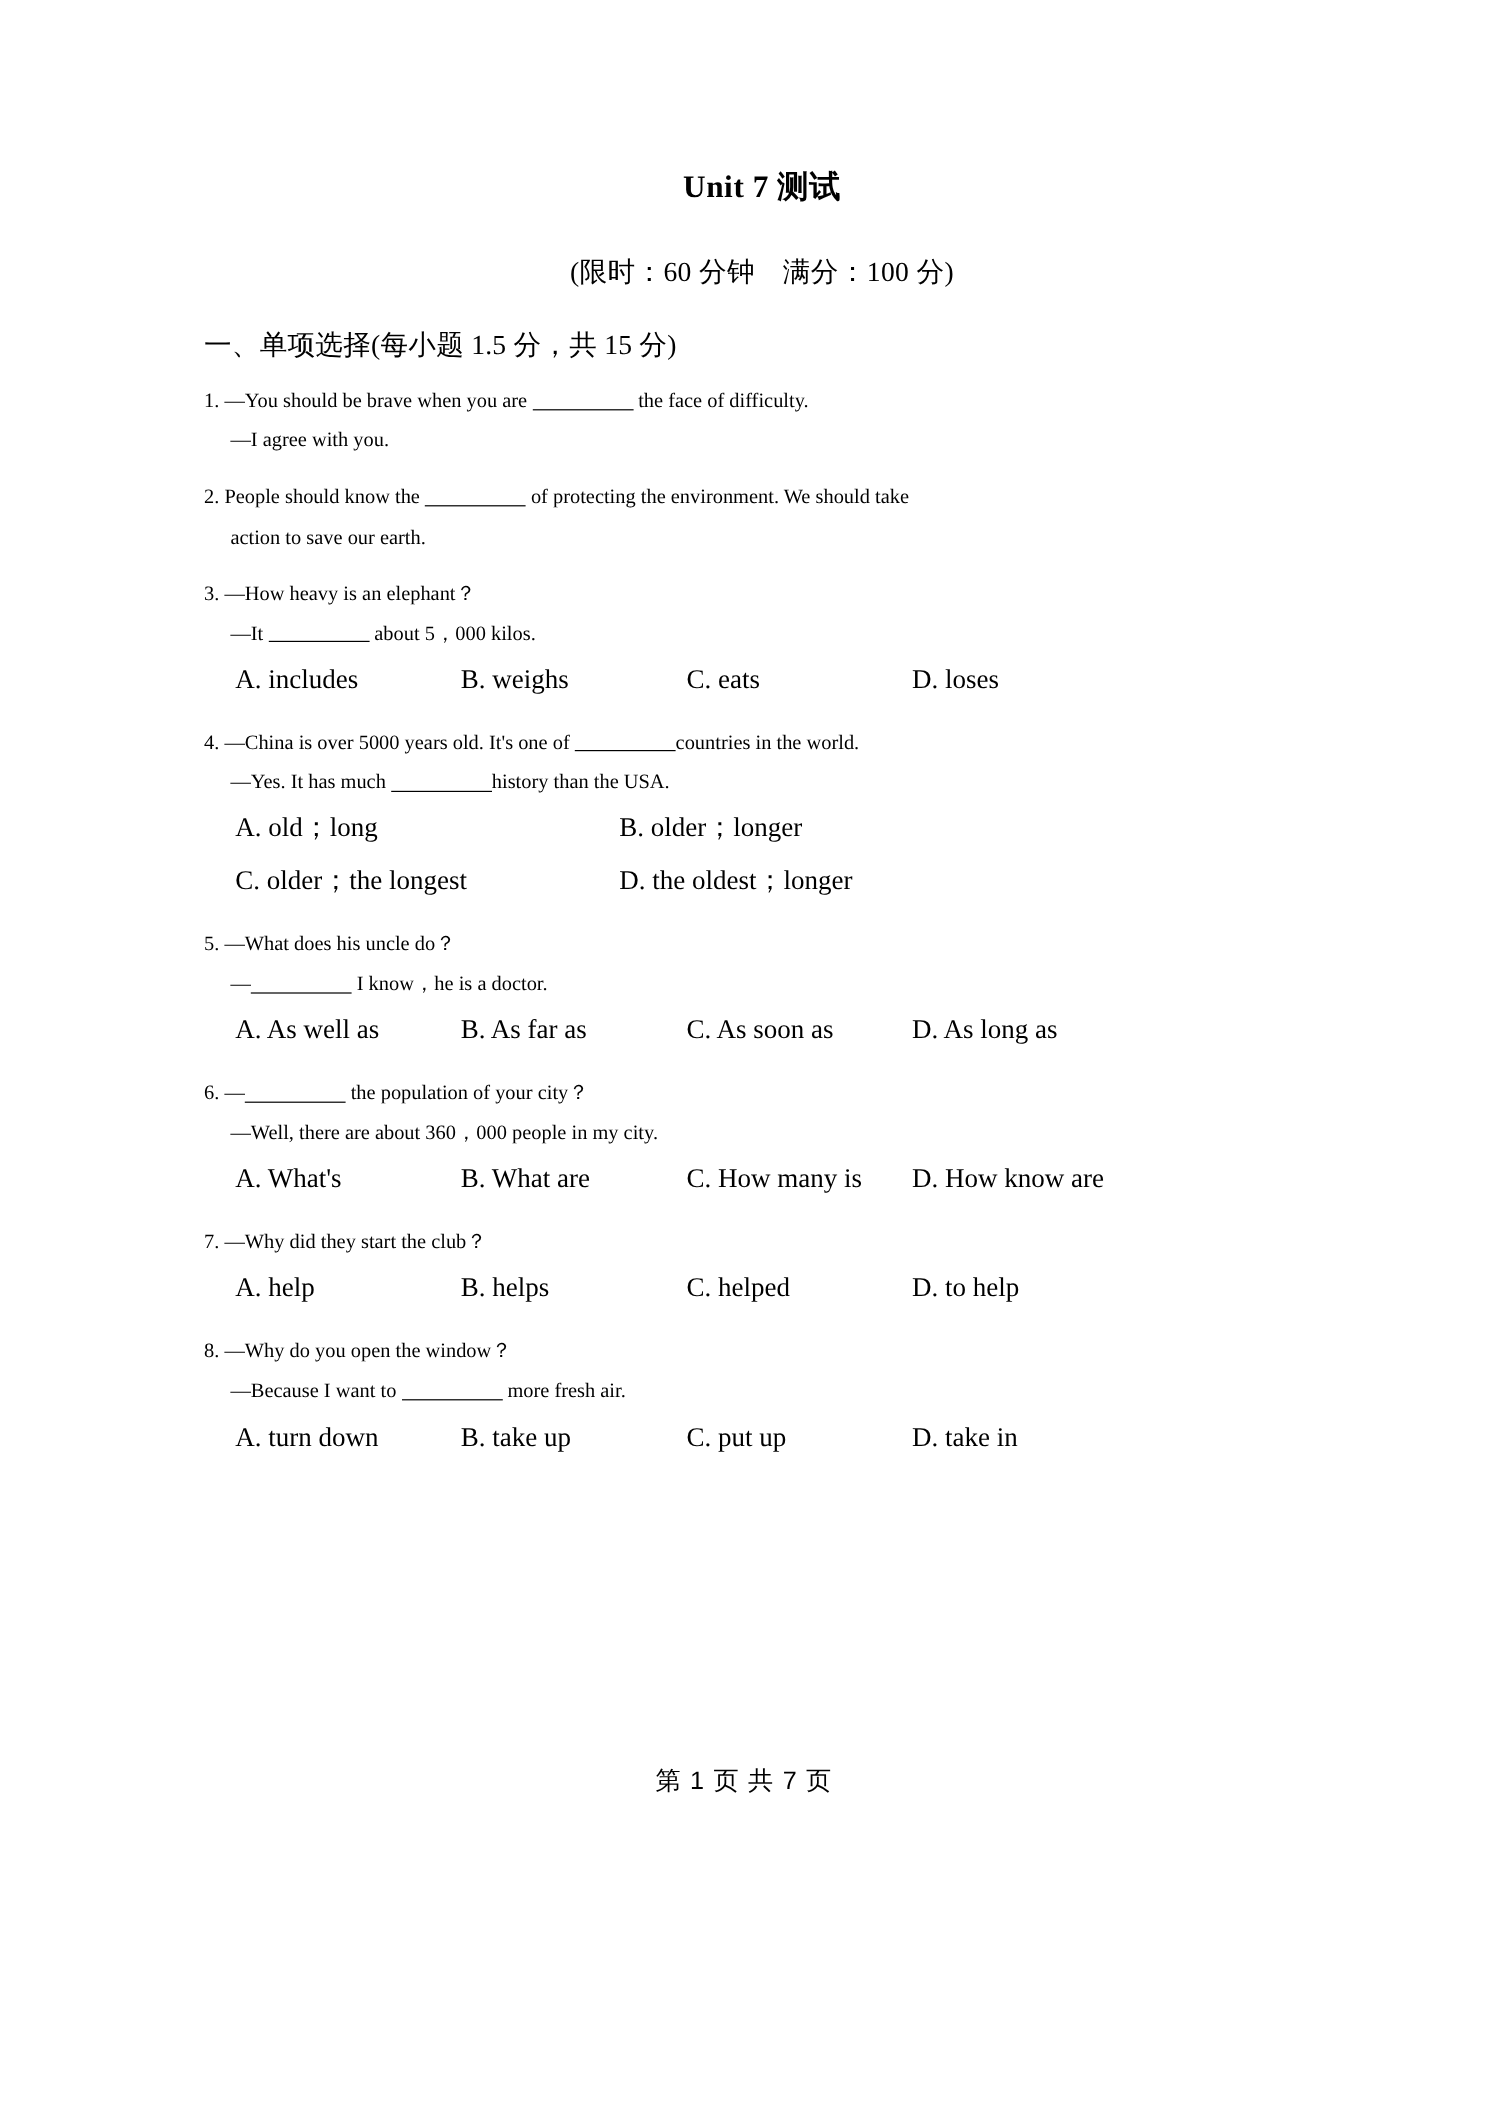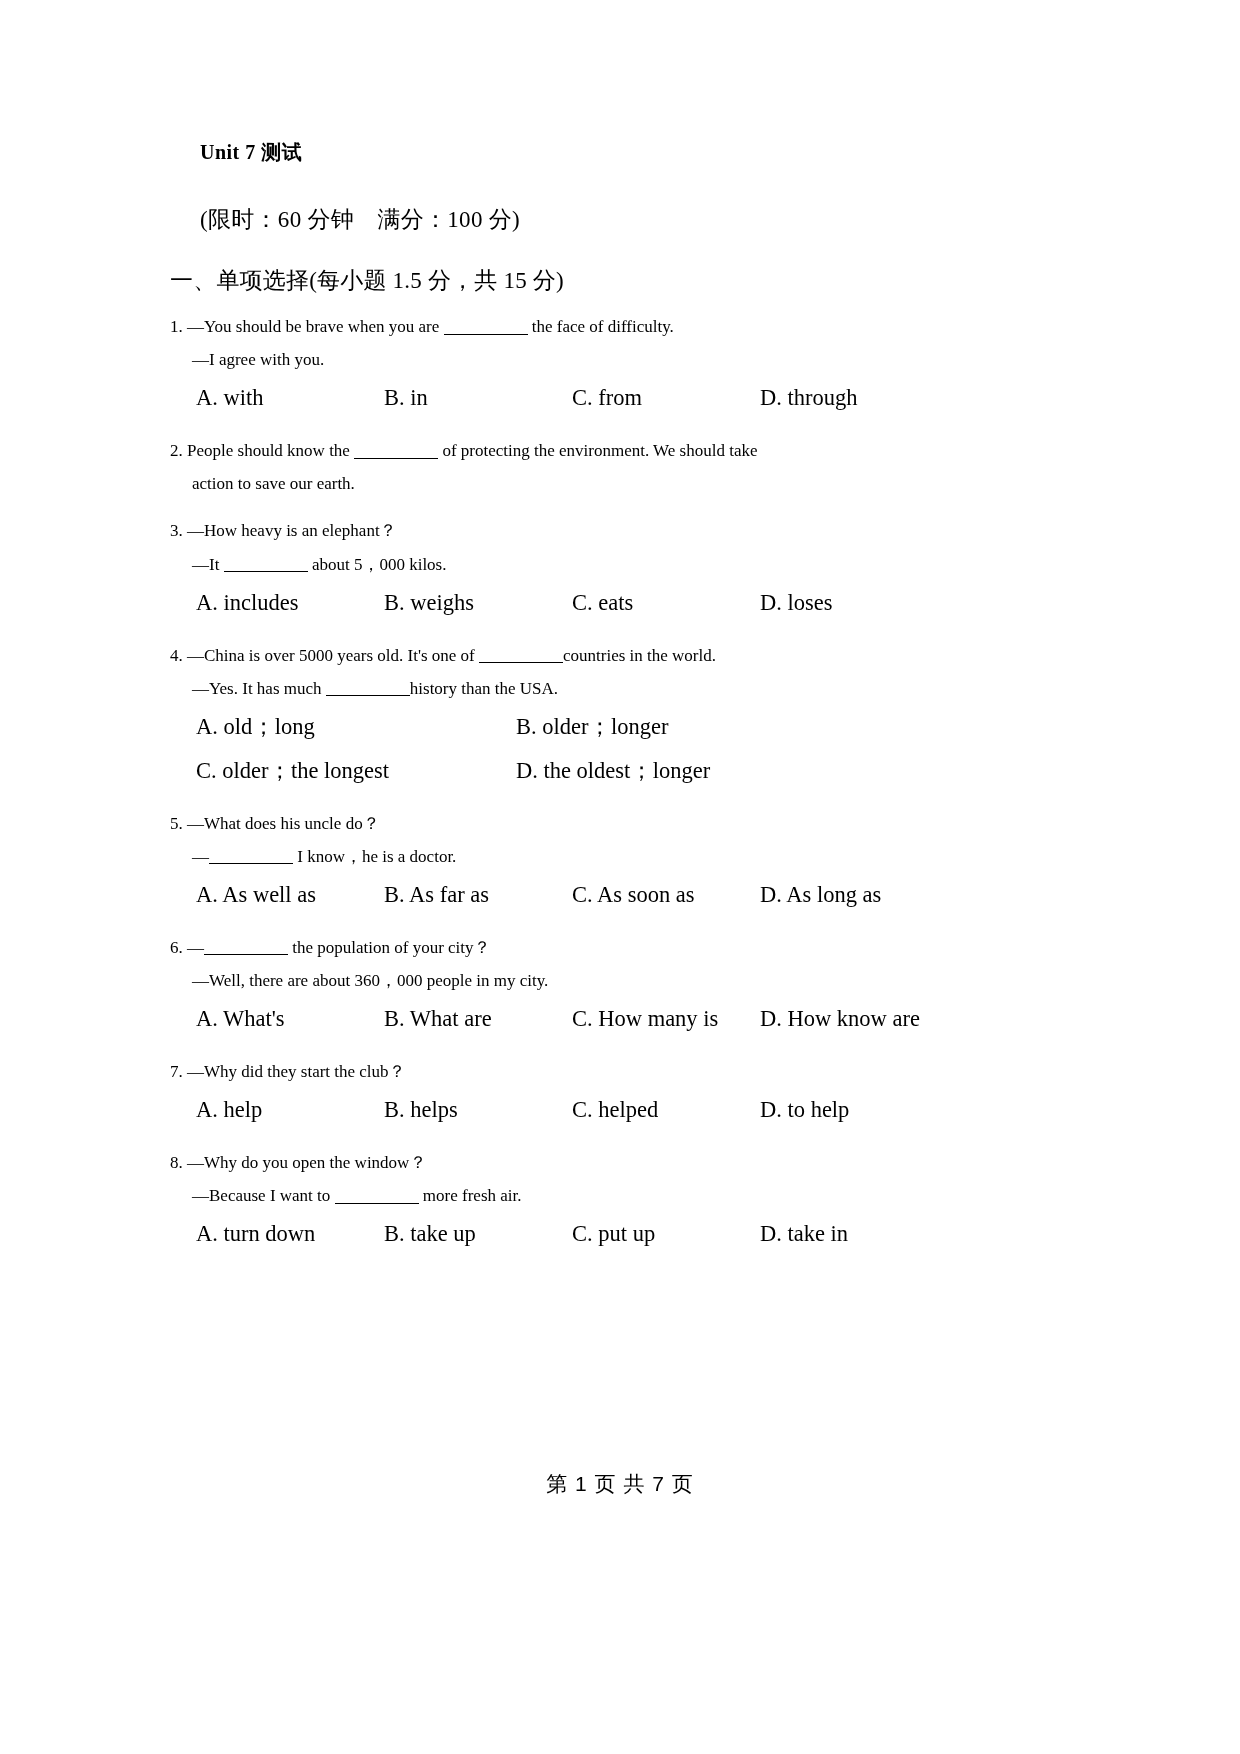--- a/index.html
+++ b/index.html
@@ -24,29 +24,29 @@
     padding: 0;
   }
   .content {
     position: absolute;
     left: 170px;
     top: 140px;
     width: 900px;
   }
 
   .doc-title {
-    text-align: left;
-    font-size: 20px;
+    text-align: center;
+    font-size: 26px;
     line-height: 1.2;
     margin: 0 0 0 0;
     padding-left: 30px;
     letter-spacing: 0.5px;
   }
   .doc-subtitle {
-    text-align: left;
+    text-align: center;
     font-size: 23px;
     margin-top: 40px;
     padding-left: 30px;
     letter-spacing: 0.3px;
   }
 
   .section-heading {
     font-size: 23px;
     margin-top: 30px;
     letter-spacing: 0.2px;
@@ -116,26 +116,20 @@
     <h1 class="doc-title">Unit 7 测试</h1>
 
     <div class="doc-subtitle">(限时：60 分钟　满分：100 分)</div>
 
     <div class="section-heading">一、单项选择(每小题 1.5 分，共 15 分)</div>
 
     <div id="questions-container">
         <div class="question">
           <div class="q-line stem"><span>1. —You should be brave when you are </span><span class="blank w1"></span><span> the face of difficulty.</span></div>
           <div class="q-line reply"><span>—I agree with you.</span></div>
-          <div class="options cols4">
-            <div class="opt">A. with</div>
-            <div class="opt">B. in</div>
-            <div class="opt">C. from</div>
-            <div class="opt">D. through</div>
-          </div>
         </div>
         <div class="question">
           <div class="q-line stem"><span>2. People should know the </span><span class="blank w1"></span><span> of protecting the environment. We should take</span></div>
           <div class="q-line cont"><span>action to save our earth.</span></div>
         </div>
         <div class="question">
           <div class="q-line stem"><span>3. —How heavy is an elephant？</span></div>
           <div class="q-line reply"><span>—It </span><span class="blank w1"></span><span> about 5，000 kilos.</span></div>
           <div class="options cols4">
             <div class="opt">A. includes</div>

